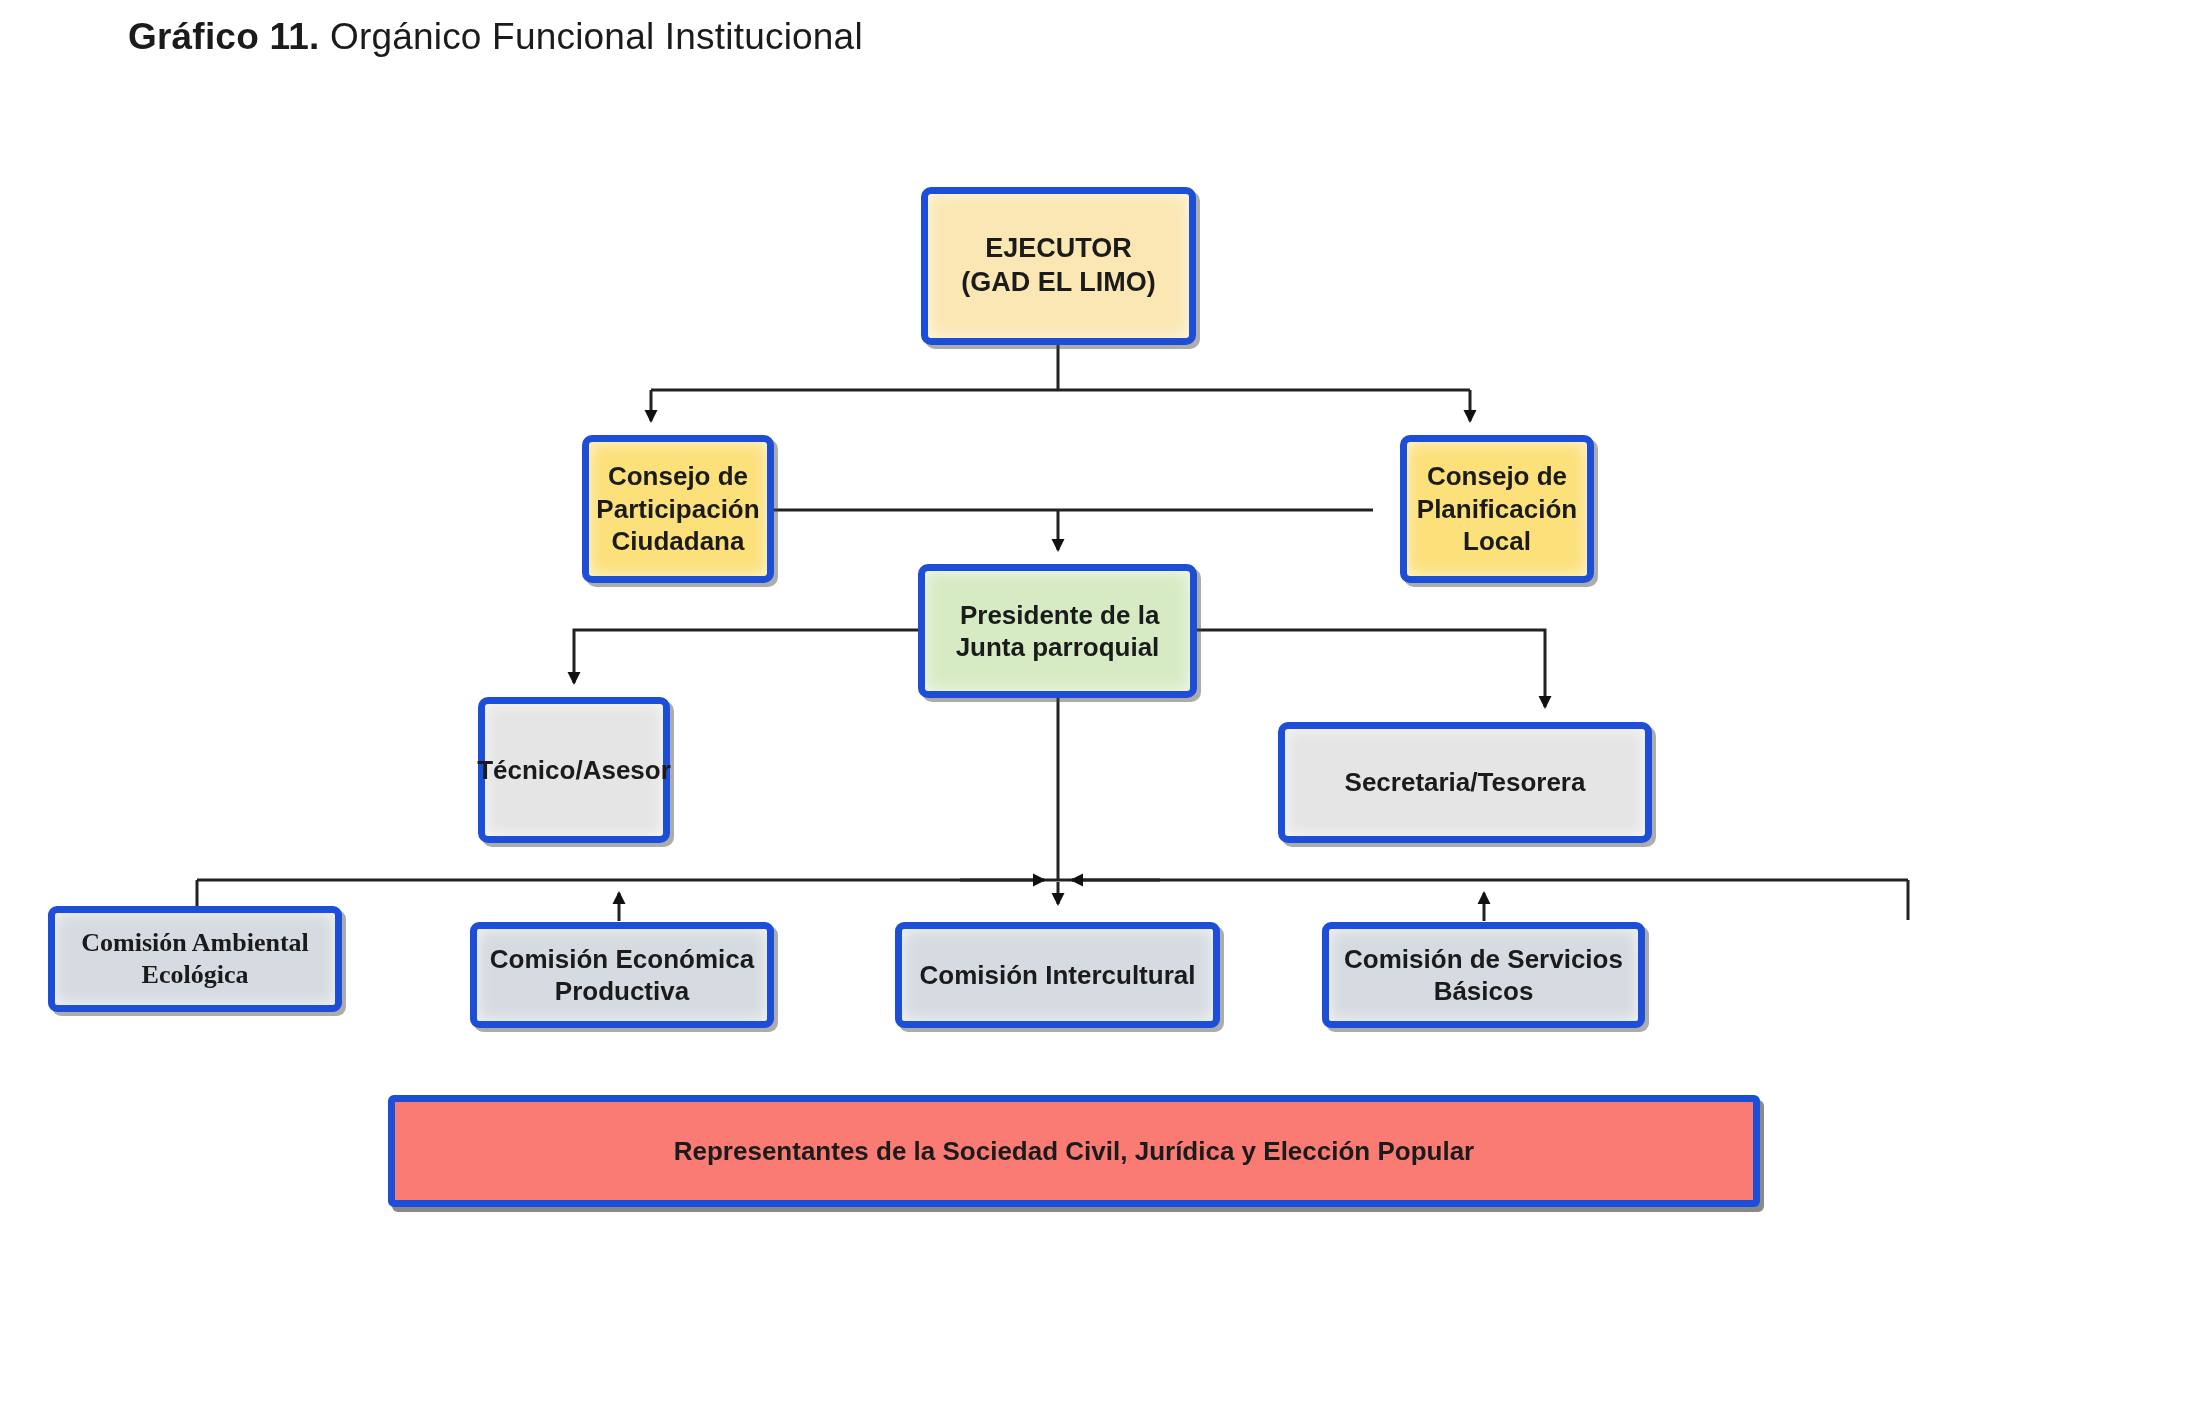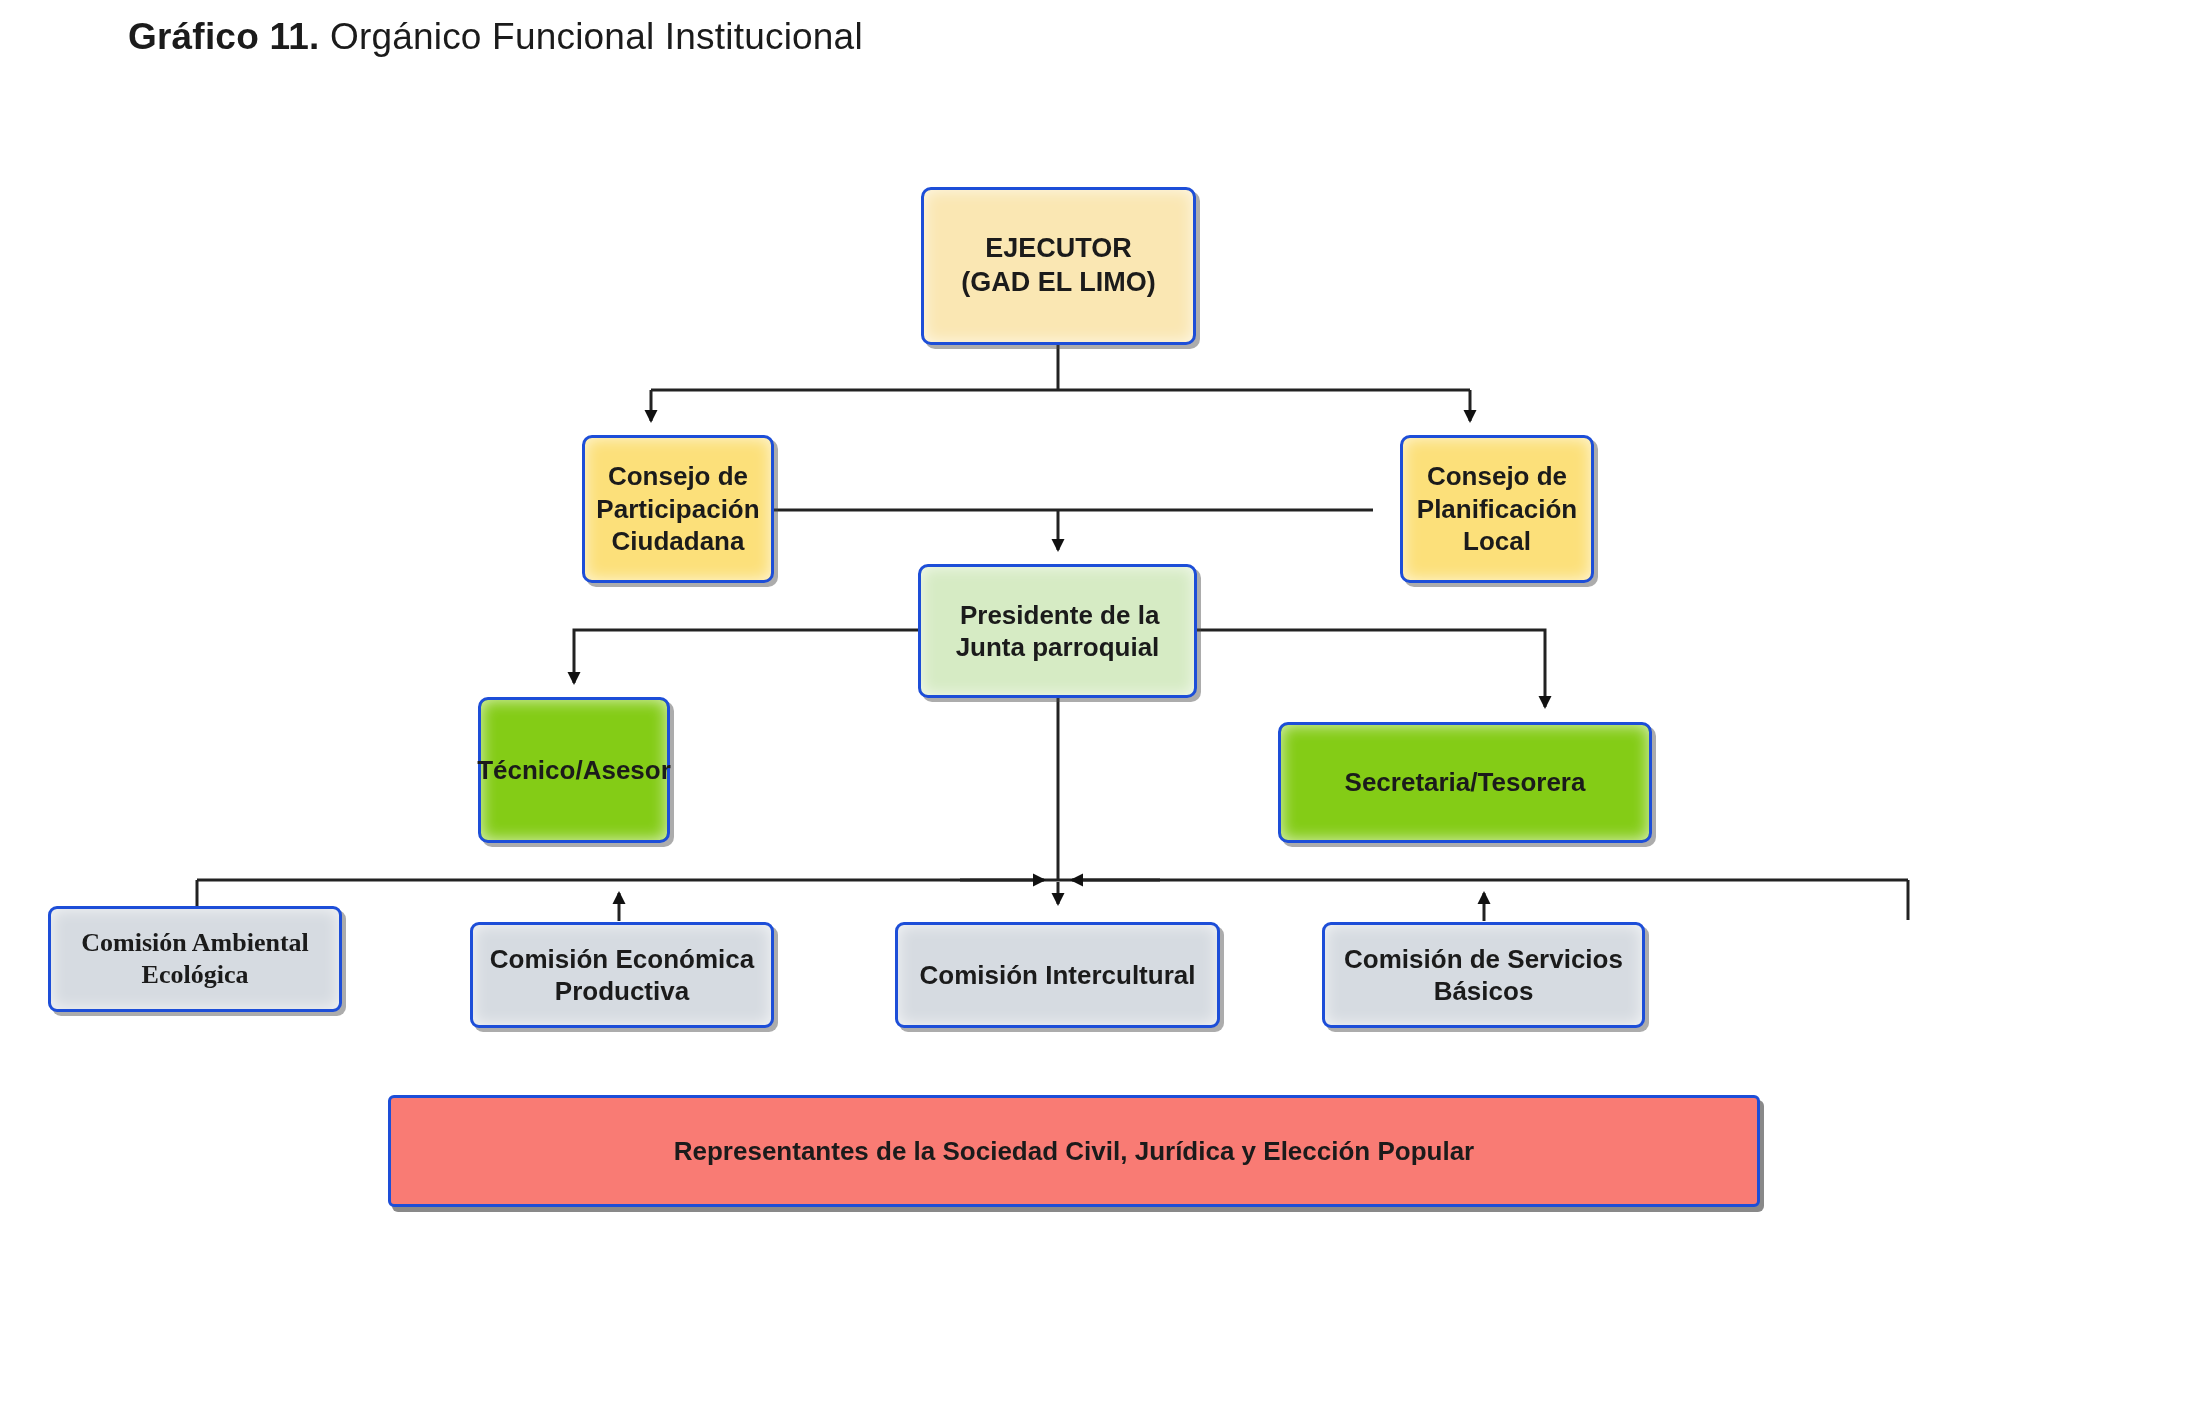--- a/index.html
+++ b/index.html
@@ -9,28 +9,28 @@
   }
   
   .title{position:absolute;left:128px;top:16px;font-size:37px;letter-spacing:0.2px;}
   .title .b{font-weight:bold;}
   
   .connectors{position:absolute;left:0;top:0;width:2192px;height:1428px;}
   
   .node{
     position:absolute;display:flex;align-items:center;justify-content:center;
     text-align:center;font-weight:bold;font-size:26px;line-height:1.25;
-    white-space:pre-line;border:3px solid #1d4ed8;border-radius:10px;
+    white-space:pre-line;border:7px solid #1d4ed8;border-radius:10px;
     box-shadow:4px 4px 0 rgba(70,70,70,0.45), inset 0 0 16px rgba(255,255,255,0.75);
     box-sizing:border-box;
   }
   .fill-lightyellow{background:#fae7b3;}
   .fill-yellow{background:#fce07a;margin-left:27px;}
   .fill-green{background:#d6ebc4;text-align:right;}
-  .fill-orange{background:#84cc16;}
+  .fill-orange{background:#e5e5e5;}
   .fill-gray{background:#d6dbe1;border-radius:9px;}
   .fill-red{background:#f97b74;border-radius:6px;box-shadow:4px 5px 0 rgba(40,40,40,0.55);align-items:center;}
   .n-ejecutor{left:921px;top:187px;width:275px;height:158px;font-size:27px;}
   .n-consejo-participacion{left:555px;top:435px;width:192px;height:148px;}
   .n-consejo-planificacion{left:1373px;top:435px;width:194px;height:148px;}
   .n-presidente{left:918px;top:564px;width:279px;height:134px;}
   .n-tecnico{left:478px;top:697px;width:192px;height:146px;white-space:nowrap;}
   .n-secretaria{left:1278px;top:722px;width:374px;height:121px;text-align:right;}
   .n-com-ambiental{left:48px;top:906px;width:294px;height:106px;font-family:Liberation Serif, serif;}
   .n-com-economica{left:470px;top:922px;width:304px;height:106px;}

